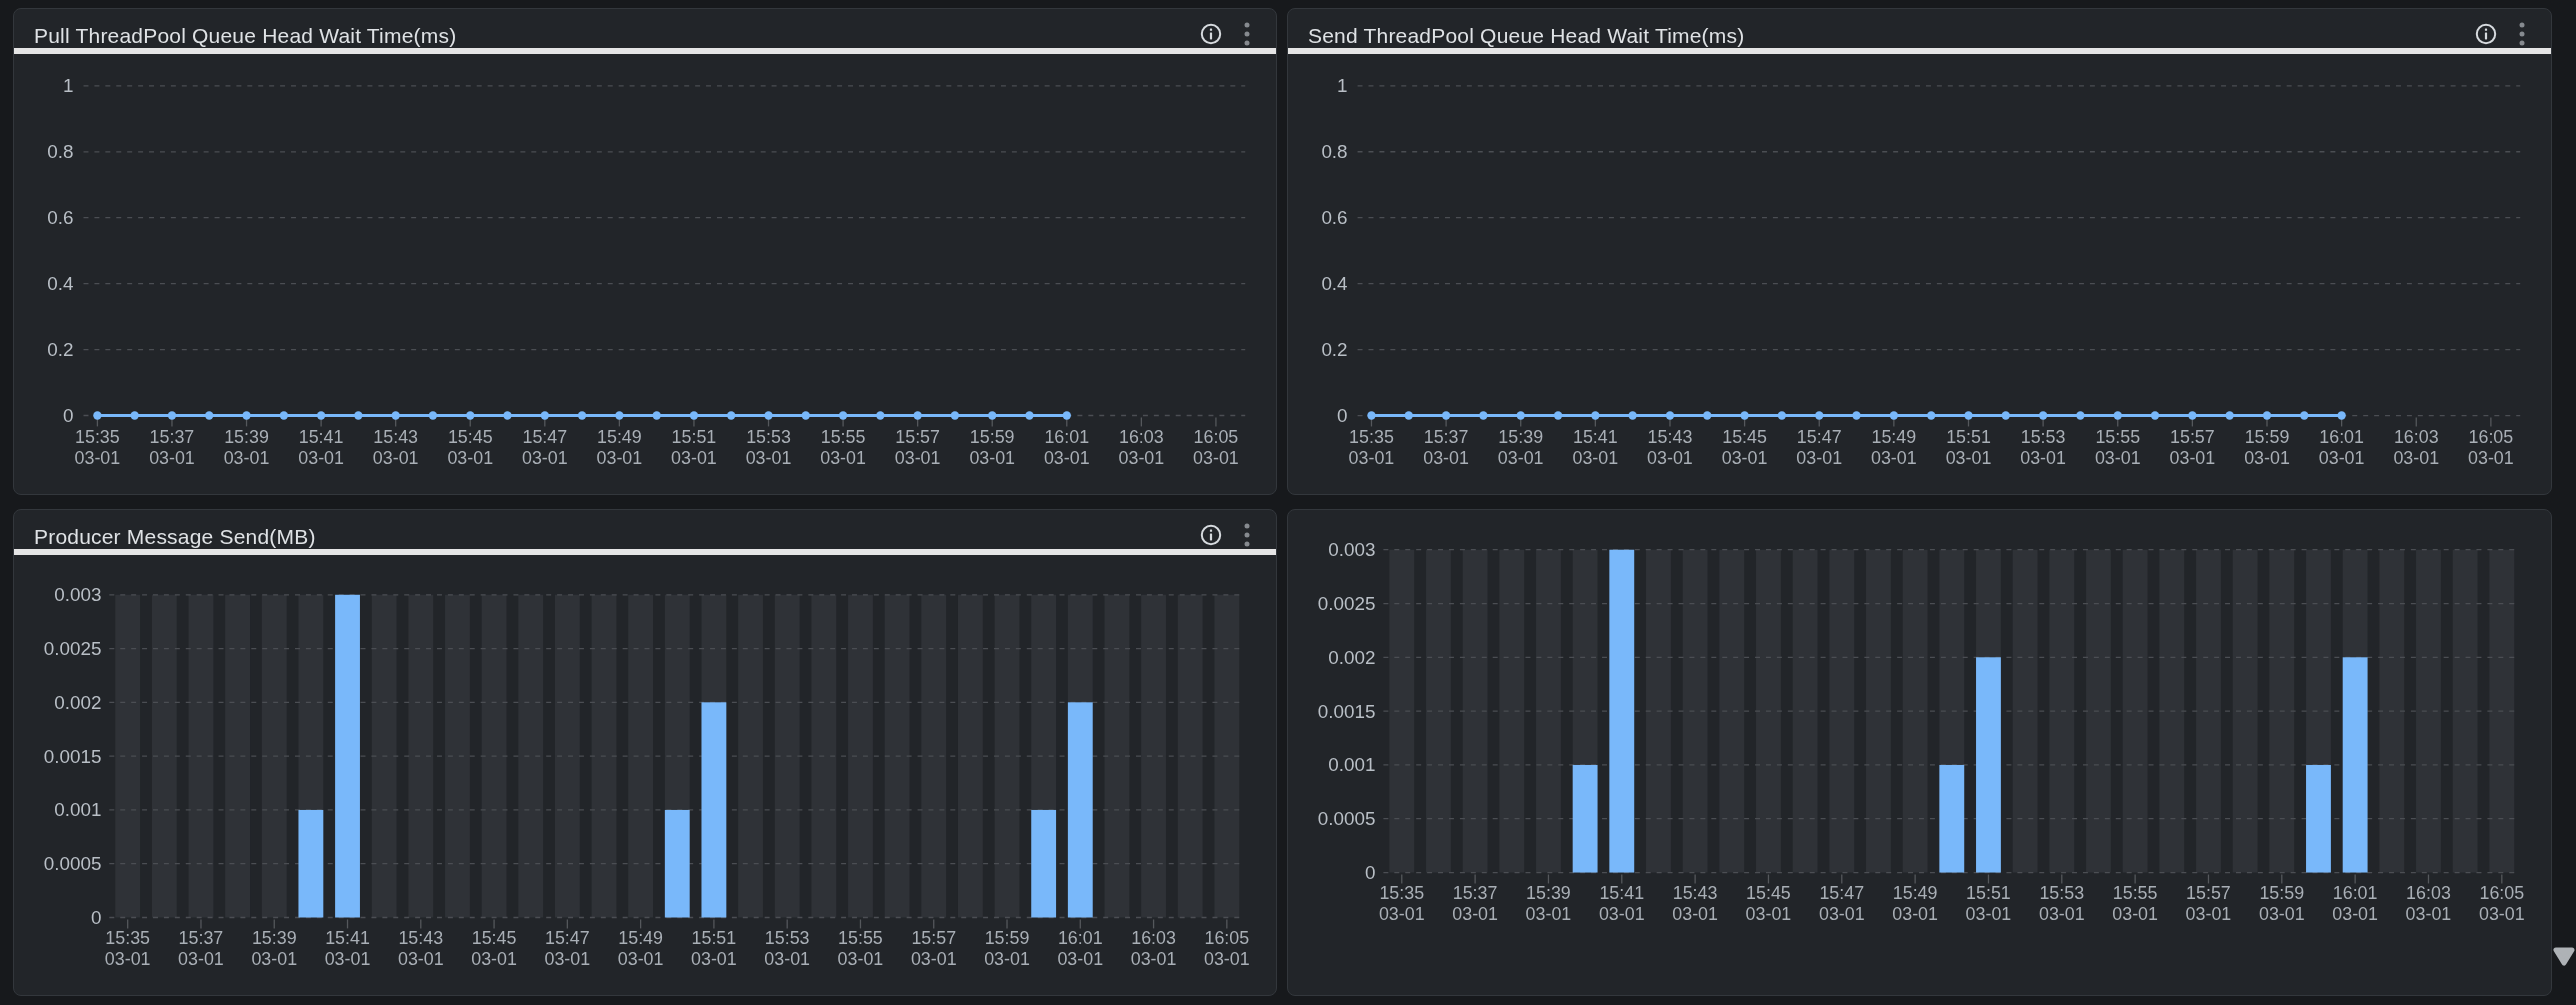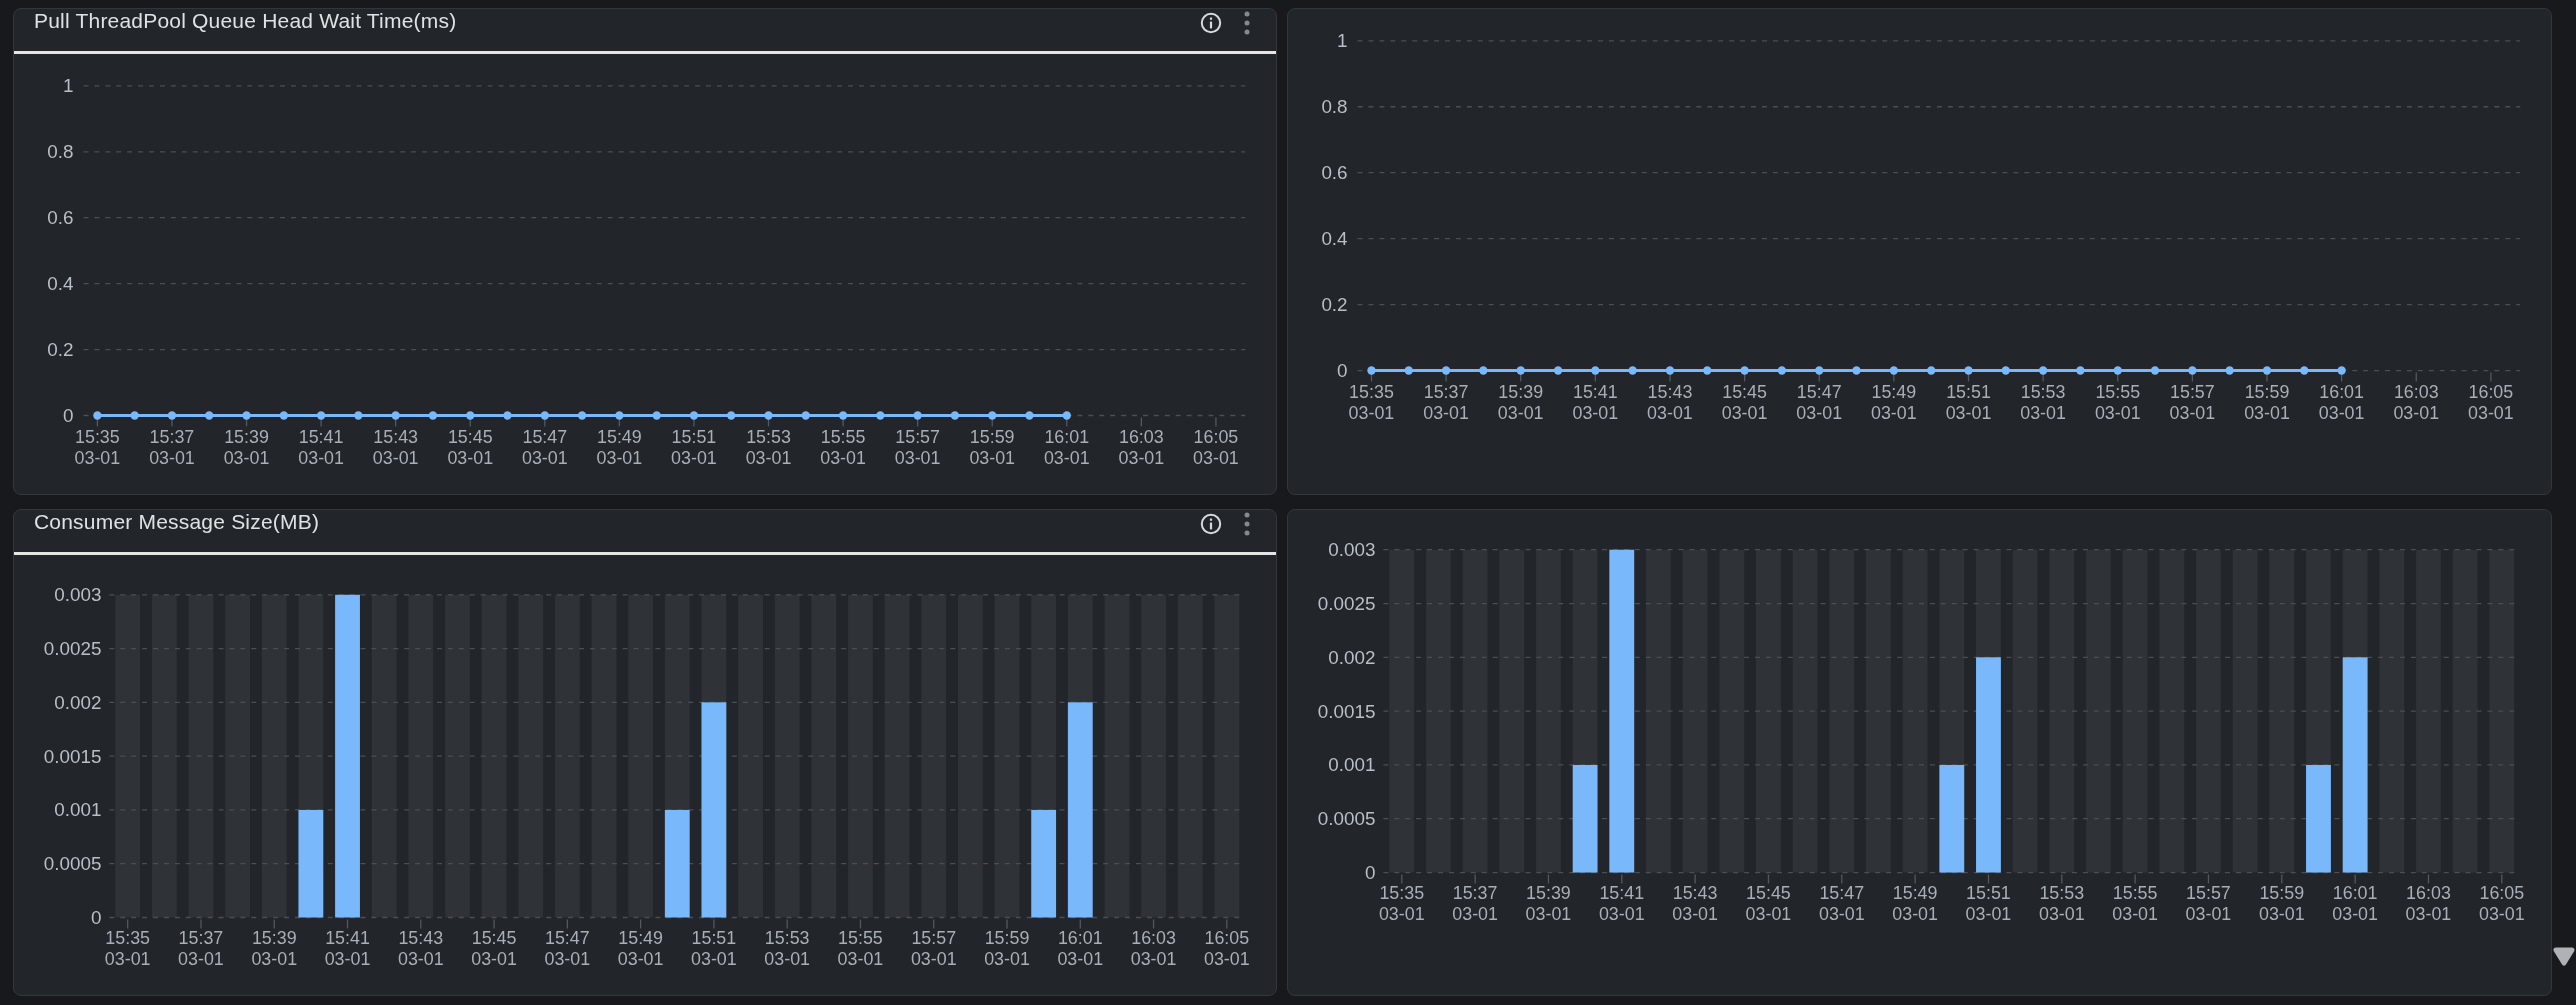--- a/index.html
+++ b/index.html
@@ -4,22 +4,22 @@
 <style>
   html,body{margin:0;padding:0;background:#17191c;}
   .page{position:relative;width:2576px;height:1006px;background:#17191c;overflow:hidden;
         font-family:"Liberation Sans",sans-serif;}
   .panel{position:absolute;background:#222529;border:1px solid #33373c;border-radius:8px;
          box-sizing:border-box;}
   .p0{left:13px;top:8px;width:1264px;height:487px;}
   .p1{left:1287px;top:8px;width:1265px;height:487px;}
   .p2{left:13px;top:509px;width:1264px;height:487px;}
   .p3{left:1287px;top:509px;width:1265px;height:487px;}
-  .panel-header{height:45px;display:flex;align-items:flex-start;justify-content:space-between;
-                border-bottom:3px solid #e5e5e5;padding:0 24px 0 20px;box-sizing:border-box;}
+  .panel-header{height:45px;display:flex;align-items:flex-end;justify-content:space-between;
+                border-bottom:6px solid #e5e5e5;padding:0 24px 0 20px;box-sizing:border-box;}
   .panel-title{font-size:21px;color:#dfe2e5;letter-spacing:0.2px;white-space:nowrap;}
   .panel-actions{display:flex;align-items:center;gap:18px;}
   .icon-btn{display:inline-flex;align-items:center;justify-content:center;cursor:pointer;}
   .chart{display:block;}
   .scroll-hint{position:absolute;left:2552px;top:944px;width:24px;height:26px;}
 </style>
 </head>
 <body>
 
 <div class="page">
@@ -124,20 +124,39 @@
           <circle cx="910.1" cy="364.0" r="4.2" fill="#79b8fa"></circle>
           <circle cx="947.6" cy="364.0" r="4.2" fill="#79b8fa"></circle>
           <circle cx="985.2" cy="364.0" r="4.2" fill="#79b8fa"></circle>
           <circle cx="1022.7" cy="364.0" r="4.2" fill="#79b8fa"></circle>
           <circle cx="1060.3" cy="364.0" r="4.2" fill="#79b8fa"></circle>
         </g>
       </svg>
   </section>
 
   <section class="panel p1">
+    <div class="panel-header">
+      <span class="panel-title">Send ThreadPool Queue Head Wait Time(ms)</span>
+      <span class="panel-actions">
+        <span class="icon-btn info">
+            <svg width="26" height="26" viewBox="0 0 26 26">
+              <circle cx="13" cy="13" r="9.2" fill="none" stroke="#d6dade" stroke-width="2"></circle>
+              <rect x="11.9" y="7.6" width="2.2" height="2.2" rx="0.4" fill="#d6dade"></rect>
+              <rect x="11.9" y="11.4" width="2.2" height="7" rx="0.6" fill="#d6dade"></rect>
+            </svg>
+          </span>
+        <span class="icon-btn kebab">
+            <svg width="10" height="28" viewBox="0 0 10 28">
+              <circle cx="5" cy="5" r="2.5" fill="#868a8f"></circle>
+              <circle cx="5" cy="14" r="2.5" fill="#868a8f"></circle>
+              <circle cx="5" cy="23" r="2.5" fill="#868a8f"></circle>
+            </svg>
+          </span>
+      </span>
+    </div>
     <svg class="chart" width="1263" height="440" viewBox="0 0 1271 443" preserveAspectRatio="none" style="font-family: &quot;Liberation Sans&quot;, sans-serif;">
         <g>
           <line x1="70" x2="1240" y1="364.0" y2="364.0" stroke="#4b4e53" stroke-width="1.3" stroke-dasharray="5 6"></line>
           <line x1="70" x2="1240" y1="297.6" y2="297.6" stroke="#4b4e53" stroke-width="1.3" stroke-dasharray="5 6"></line>
           <line x1="70" x2="1240" y1="231.2" y2="231.2" stroke="#4b4e53" stroke-width="1.3" stroke-dasharray="5 6"></line>
           <line x1="70" x2="1240" y1="164.8" y2="164.8" stroke="#4b4e53" stroke-width="1.3" stroke-dasharray="5 6"></line>
           <line x1="70" x2="1240" y1="98.4" y2="98.4" stroke="#4b4e53" stroke-width="1.3" stroke-dasharray="5 6"></line>
           <line x1="70" x2="1240" y1="32.0" y2="32.0" stroke="#4b4e53" stroke-width="1.3" stroke-dasharray="5 6"></line>
         </g>
         <g fill="#b9bfc6" font-size="19" text-anchor="end">
@@ -212,21 +231,21 @@
           <circle cx="947.6" cy="364.0" r="4.2" fill="#79b8fa"></circle>
           <circle cx="985.2" cy="364.0" r="4.2" fill="#79b8fa"></circle>
           <circle cx="1022.7" cy="364.0" r="4.2" fill="#79b8fa"></circle>
           <circle cx="1060.3" cy="364.0" r="4.2" fill="#79b8fa"></circle>
         </g>
       </svg>
   </section>
 
   <section class="panel p2">
     <div class="panel-header">
-      <span class="panel-title">Consumer Message Size(MB)</span>
+      <span class="panel-title">Producer Message Send(MB)</span>
       <span class="panel-actions">
         <span class="icon-btn info">
             <svg width="26" height="26" viewBox="0 0 26 26">
               <circle cx="13" cy="13" r="9.2" fill="none" stroke="#d6dade" stroke-width="2"></circle>
               <rect x="11.9" y="7.6" width="2.2" height="2.2" rx="0.4" fill="#d6dade"></rect>
               <rect x="11.9" y="11.4" width="2.2" height="7" rx="0.6" fill="#d6dade"></rect>
             </svg>
           </span>
         <span class="icon-btn kebab">
             <svg width="10" height="28" viewBox="0 0 10 28">

